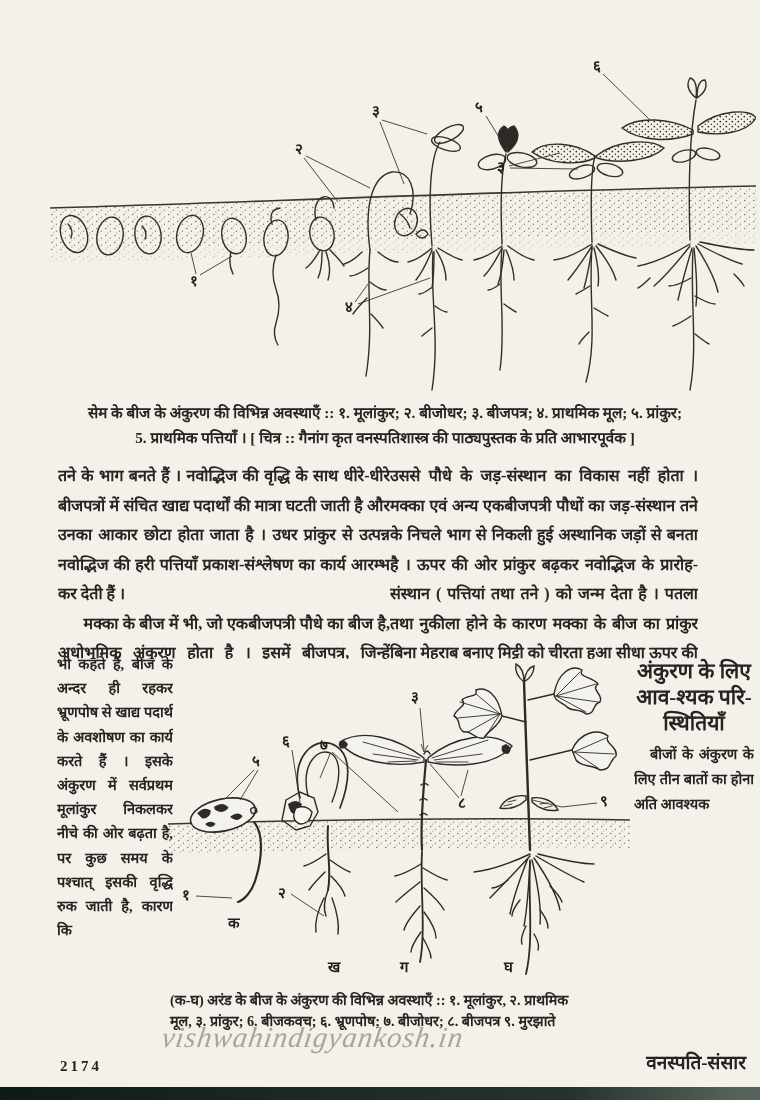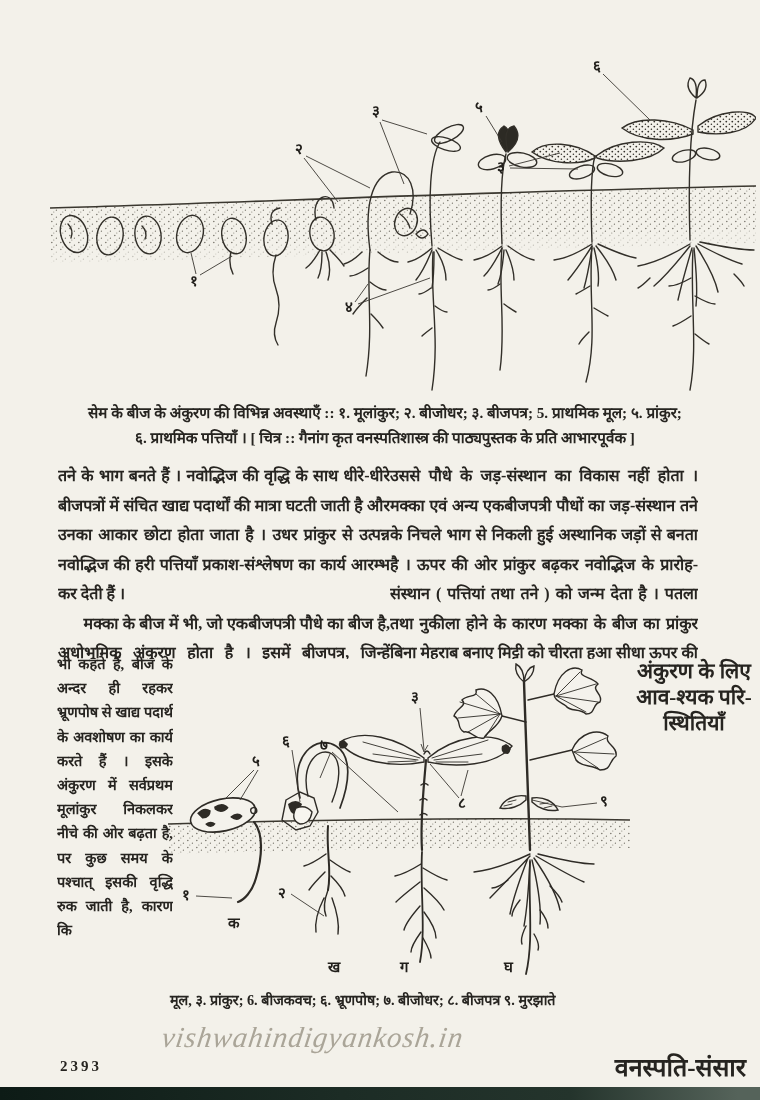--- a/index.html
+++ b/index.html
@@ -18,21 +18,21 @@
            font-size:14.5px;line-height:25px;text-align:justify;font-weight:600;}
   .nrHead{font-size:21px;font-weight:700;line-height:26px;margin:10px 0 6px 0;text-align:center;}
   .nrP2{text-indent:1.1em;}
   .nrP1{text-indent:0.8em;}
   .cap2{left:170px;top:990px;width:456px;font-size:14.3px;line-height:21px;font-weight:600;text-align:left;}
   .cap2 .dim{color:rgba(38,36,32,0.72);}
   .watermark{left:162px;top:1021px;width:470px;font-size:29px;font-style:italic;letter-spacing:1px;
              color:rgba(125,118,102,0.62);white-space:nowrap;transform:skewX(-8deg);
              text-shadow:0 1px 0 rgba(243,241,234,.85),0 -1px 0 rgba(243,241,234,.85);}
   .pgnum{left:60px;top:1058px;font-size:15px;letter-spacing:3px;font-weight:600;}
-  .booktitle{right:14px;top:1049px;font-size:25px;font-weight:700;}
+  .booktitle{right:14px;top:1049px;font-size:19px;font-weight:700;}
   .strip{left:0;bottom:0;width:760px;height:13px;
          background:linear-gradient(90deg,#0d1b16 0%,#1c2c25 45%,#24342c 75%,#55635a 97%);}
   svg text{font-family:"Liberation Serif","DejaVu Serif",serif;font-weight:700;fill:#201e1a;}
 </style>
 </head>
 <body>
 
 <div id="page">
 
   <svg class="abs" style="left:50px;top:38px;" width="706" height="360" viewBox="0 0 706 360">
@@ -131,38 +131,39 @@
       <text x="245" y="116">२</text>
       <text x="322" y="78">३</text>
       <text x="295" y="274">४</text>
       <text x="425" y="74">५</text>
       <text x="543" y="33">६</text>
       <text x="447" y="134">३</text>
     </g>
   </svg>
 
   <div class="abs cap1">
-    <div>सेम के बीज के अंकुरण की विभिन्न अवस्थाएँ :: १. मूलांकुर; २. बीजोधर; ३. बीजपत्र; 5. प्राथमिक मूल; ५. प्रांकुर;</div>
-    <div>६. प्राथमिक पत्तियाँ । [ चित्र :: गैनांग कृत वनस्पतिशास्त्र की पाठ्यपुस्तक के प्रति आभारपूर्वक ]</div>
+    <div>सेम के बीज के अंकुरण की विभिन्न अवस्थाएँ :: १. मूलांकुर; २. बीजोधर; ३. बीजपत्र; ४. प्राथमिक मूल; ५. प्रांकुर;</div>
+    <div>5. प्राथमिक पत्तियाँ । [ चित्र :: गैनांग कृत वनस्पतिशास्त्र की पाठ्यपुस्तक के प्रति आभारपूर्वक ]</div>
   </div>
 
   <div class="abs cols">
     <div class="colL bodytxt">
       <div>तने के भाग बनते हैं । नवोद्भिज की वृद्धि के साथ धीरे-धीरे बीजपत्रों में संचित खाद्य पदार्थों की मात्रा घटती जाती है और उनका आकार छोटा होता जाता है । उधर प्रांकुर से उत्पन्न नवोद्भिज की हरी पत्तियाँ प्रकाश-संश्लेषण का कार्य आरम्भ कर देती हैं ।</div>
       <div class="indent">मक्का के बीज में भी, जो एकबीजपत्री पौधे का बीज है, अधोभूमिक अंकुरण होता है । इसमें बीजपत्र, जिन्हें बरूथिका</div>
     </div>
     <div class="colR bodytxt">
       <div>उससे पौधे के जड़-संस्थान का विकास नहीं होता । मक्का एवं अन्य एकबीजपत्री पौधों का जड़-संस्थान तने के निचले भाग से निकली हुई अस्थानिक जड़ों से बनता है । ऊपर की ओर प्रांकुर बढ़कर नवोद्भिज के प्रारोह-संस्थान ( पत्तियां तथा तने ) को जन्म देता है । पतला तथा नुकीला होने के कारण मक्का के बीज का प्रांकुर बिना मेहराब बनाए मिट्टी को चीरता हुआ सीधा ऊपर की ओर बढ़ता है । धान, गेहूँ, जौ,</div>
     </div>
   </div>
 
   <div class="abs narrowL">भी कहते हैं, बीज के अन्दर ही रहकर भ्रूणपोष से खाद्य पदार्थ के अवशोषण का कार्य करते हैं । इसके अंकुरण में सर्वप्रथम मूलांकुर निकलकर नीचे की ओर बढ़ता है, पर कुछ समय के पश्चात् इसकी वृद्धि रुक जाती है, कारण कि</div>
 
   <div class="abs narrowR">
     <div class="nrHead">अंकुरण के लिए आव-श्यक परि-स्थितियाँ</div>
+    <div class="nrP2">बीजों के अंकुरण के लिए तीन बातों का होना अति आवश्यक</div>
   </div>
 
   <svg class="abs" style="left:168px;top:650px;" width="462" height="340" viewBox="0 0 462 340">
     <defs>
       <pattern id="st2" width="9" height="7" patternUnits="userSpaceOnUse">
         <circle cx="1.8" cy="1.6" r="0.75" fill="#474339"></circle>
         <circle cx="6.4" cy="4.2" r="0.65" fill="#474339"></circle>
         <circle cx="3.8" cy="6" r="0.5" fill="#474339"></circle>
       </pattern>
     </defs>
@@ -242,21 +243,22 @@
       <text x="290" y="158">८</text>
       <text x="432" y="156">९</text>
       <text x="60" y="278">क</text>
       <text x="160" y="322">ख</text>
       <text x="232" y="322">ग</text>
       <text x="336" y="322">घ</text>
     </g>
   </svg>
 
   <div class="abs cap2">
+    <div>(क-घ) अरंड के बीज के अंकुरण की विभिन्न अवस्थाएँ :: १. मूलांकुर, २. प्राथमिक</div>
     <div>मूल, ३. प्रांकुर; 6. बीजकवच; ६. भ्रूणपोष; ७. बीजोधर; ८. बीजपत्र ९. मुरझाते</div>
   </div>
   <div class="abs watermark">vishwahindigyankosh.in</div>
 
-  <div class="abs pgnum">2393</div>
+  <div class="abs pgnum">2174</div>
   <div class="abs booktitle">वनस्पति-संसार</div>
   <div class="abs strip"></div>
 
 </div>
 
 </body></html>

